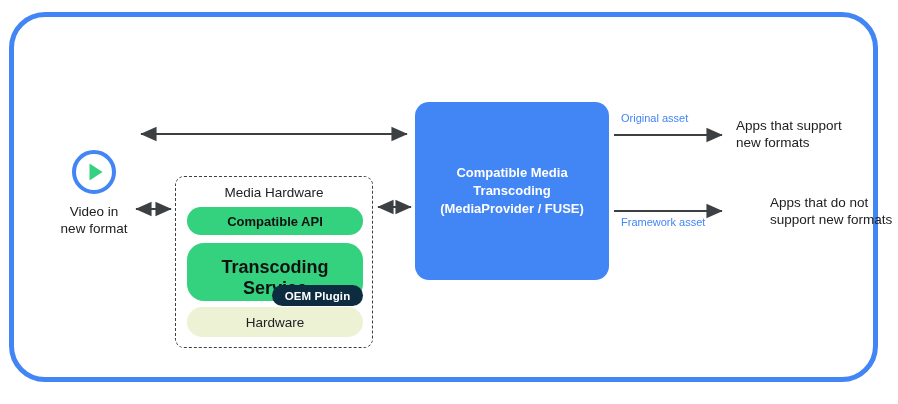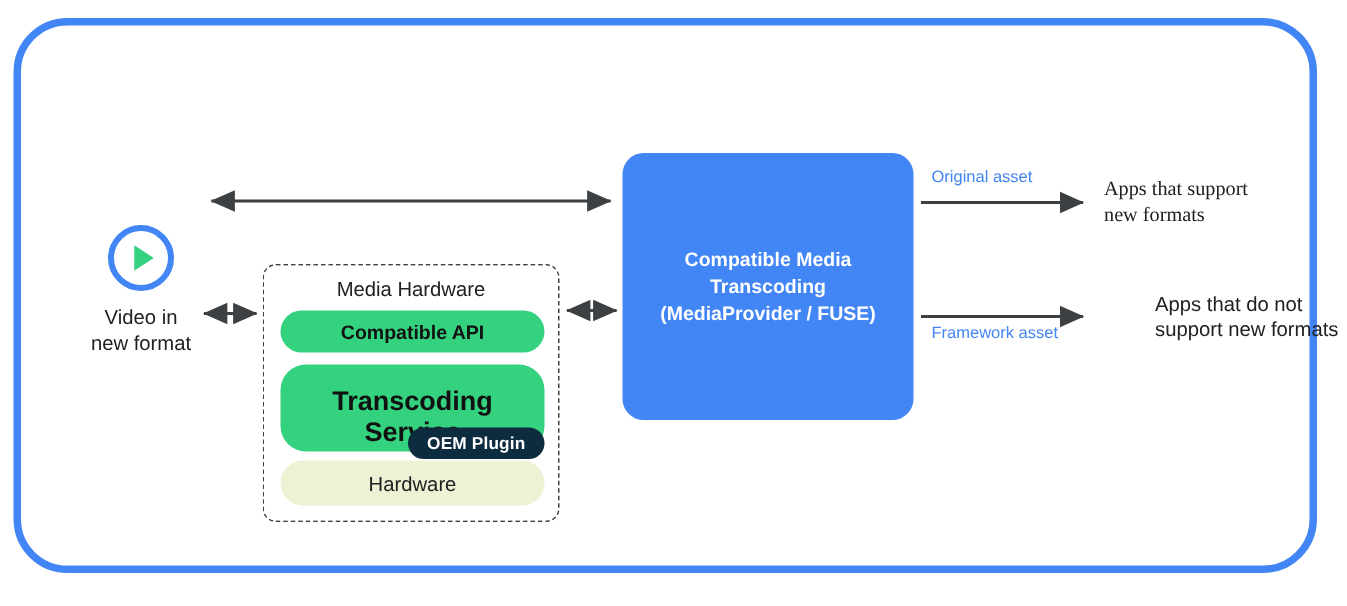--- a/index.html
+++ b/index.html
@@ -168,21 +168,21 @@
   .lbl-original { left: 621px; top: 112px; }
   .lbl-transcoded { left: 621px; top: 216px; }
 
   .apps-label {
     position: absolute;
     font-size: 13.5px;
     line-height: 17px;
     color: #202124;
     white-space: pre-line;
   }
-  .lbl-apps-support { left: 736px; top: 117px; font-family: Liberation Serif, serif; }
+  .lbl-apps-support { left: 736px; top: 117px; }
   .lbl-apps-nosupport { left: 736px; top: 194px; margin-left: 34px; }
 </style>
 </head>
 <body>
 
 <div id="canvas">
 
   <div class="outer-frame"></div>
 
   <svg class="arrow-layer" width="898" height="404" viewBox="0 0 898 404" xmlns="http://www.w3.org/2000/svg">

